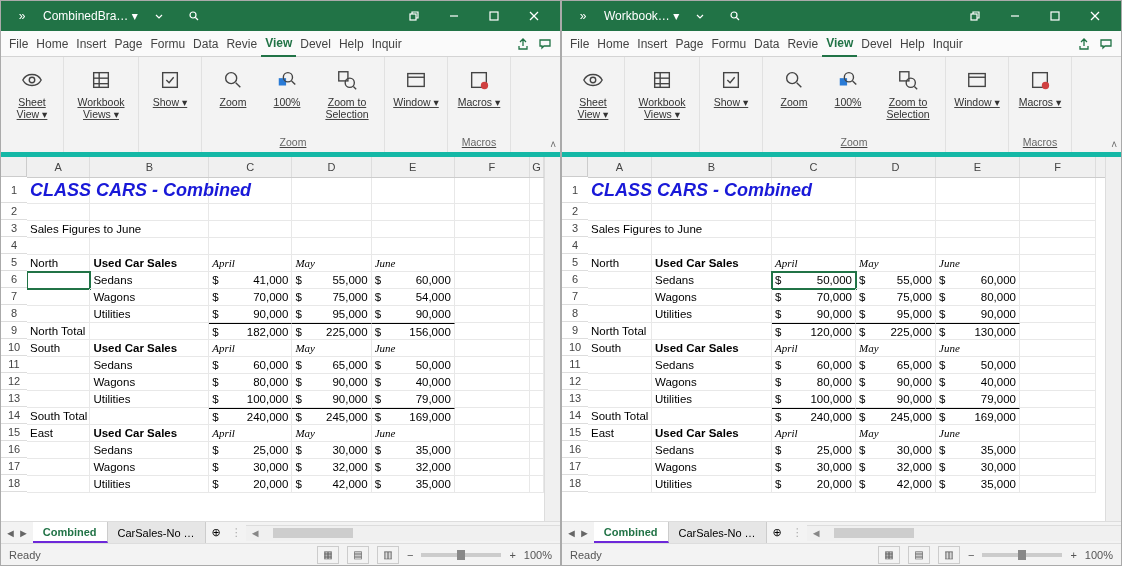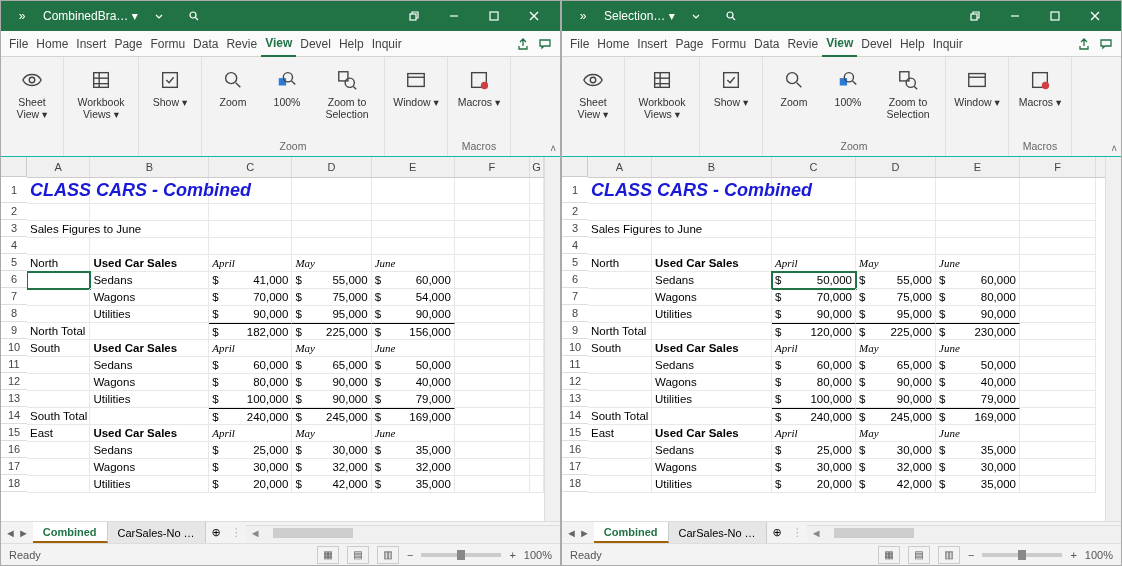--- a/index.html
+++ b/index.html
@@ -6,21 +6,21 @@
 body { display: flex; width: 1122px; height: 566px; background: #fff; overflow: hidden; }
 .excelwin { flex: 1; display: flex; flex-direction: column; border: 1px solid #aaa; background: #fff; min-width: 0; }
 .titlebar { display: flex; align-items: center; height: 30px; background: #217346; color: #fff; padding: 0 6px; font-size: 12px; }
 .titlebar .spacer { flex: 1; }
 .titlebar .title { padding: 0 6px; }
 .tbtn { width: 40px; height: 30px; display: flex; align-items: center; justify-content: center; }
 .tbtn.small { width: 30px; }
 .ribbon-tabs { display: flex; align-items: center; height: 26px; border-bottom: 1px solid #d4d4d4; background: #fafafa; font-size: 12px; color: #444; padding: 0 4px; }
 .rtab { padding: 0 4px; height: 26px; display: flex; align-items: center; cursor: pointer; white-space: nowrap; }
 .rtab.active { color: #217346; border-bottom: 2px solid #217346; font-weight: 600; }
-.ribbon-body { height: 100px; background: #f3f3f3; border-bottom: 1px solid #14b8a6; display: flex; align-items: stretch; font-size: 11px; color: #444; position: relative; }
+.ribbon-body { height: 100px; background: #f3f3f3; border-bottom: 5px solid #14b8a6; display: flex; align-items: stretch; font-size: 11px; color: #444; position: relative; text-decoration: underline; }
 .rgroup { display: flex; flex-direction: column; align-items: center; justify-content: flex-end; padding: 4px 8px 0 8px; border-right: 1px solid #e1e1e1; }
 .rgroup .controls { display: flex; gap: 8px; align-items: flex-start; flex: 1; }
 .rgroup .glabel { font-size: 10.5px; color: #666; padding: 2px 0; height: 18px; }
 .rcontrol { display: flex; flex-direction: column; align-items: center; width: 46px; gap: 2px; padding-top: 4px; }
 .rcontrol.wide { width: 58px; }
 .rcontrol .iconbox { width: 30px; height: 30px; display: flex; align-items: center; justify-content: center; }
 .rcontrol .clabel { font-size: 10.5px; line-height: 1.1; text-align: center; color: #333; }
 .collapse-caret { position: absolute; right: 4px; bottom: 2px; font-size: 10px; color: #666; }
 .sheet-area { flex: 1; display: flex; min-height: 0; background: #fff; }
 .colhdrs { display: flex; border-bottom: 1px solid #ccc; background: #f0f0f0; }
@@ -34,21 +34,21 @@
 .cell.right { justify-content: flex-end; }
 .title-row .cell { font-family: Georgia, serif; font-style: italic; font-weight: bold; color: #1919d8; font-size: 18px; border-bottom: 1px solid #e8e8e8; overflow: visible; }
 .hdr-italic { font-family: "Segoe Script", cursive; font-style: italic; font-size: 11px; }
 .bold { font-weight: bold; }
 .bt { border-top: 1px solid #000 !important; }
 .active-cell { outline: 2px solid #217346; outline-offset: -1px; }
 .dollar { display: flex; justify-content: space-between; width: 100%; }
 .sheet-tabs { display: flex; align-items: center; height: 22px; background: #f3f3f3; border-top: 1px solid #ddd; font-size: 11px; }
 .sheet-tabs .navbtns { display: flex; gap: 2px; padding: 0 4px; color: #666; }
 .sheet-tab { padding: 2px 10px; border-right: 1px solid #ccc; background: #e6e6e6; height: 100%; display: flex; align-items: center; }
-.sheet-tab.active { background: #fff; color: #217346; font-weight: bold; border-bottom: 2px solid #a16207; }
+.sheet-tab.active { background: #fff; color: #217346; font-weight: bold; border-bottom: 2px solid #6d28d9; }
 .statusbar { height: 22px; display: flex; align-items: center; background: #f3f3f3; border-top: 1px solid #ddd; font-size: 11px; color: #555; padding: 0 8px; gap: 8px; }
 .statusbar .spacer { flex: 1; }
 .viewbtn { width: 22px; height: 18px; border: 1px solid #ccc; display: flex; align-items: center; justify-content: center; font-size: 10px; }
 .zoomslider { width: 80px; height: 4px; background: #ccc; position: relative; }
 .zoomslider::after { content: ''; position: absolute; width: 8px; height: 10px; background: #888; left: 50%; top: -3px; transform: translateX(-50%); }
 .hscroll { height: 16px; background: #f0f0f0; border-top: 1px solid #ddd; display: flex; align-items: center; }
 .hscroll .thumb { width: 80px; height: 10px; background: #cdcdcd; margin-left: 8px; }
 .vscroll { width: 16px; background: #f0f0f0; border-left: 1px solid #ddd; }
 svg { display: block; }
 </style>
@@ -621,21 +621,21 @@
     <div class="viewbtn">▥</div>
     <span>−</span>
     <div class="zoomslider"></div>
     <span>+</span>
     <span>100%</span>
   </div>
   </div>
 <div class="excelwin">
     <div class="titlebar">
     <div class="tbtn small">»</div>
-    <div class="title">Selection… ▾</div>
+    <div class="title">Workbook… ▾</div>
     <div class="tbtn small">
         <svg width="12" height="12" viewBox="0 0 12 12" fill="none" stroke="#fff" stroke-width="1.2">
           <path d="M3 5l3 3 3-3"></path>
         </svg>
       </div>
     <div class="tbtn">
         <svg width="12" height="12" viewBox="0 0 12 12" fill="none" stroke="#fff" stroke-width="1.2">
           <circle cx="5" cy="5" r="3"></circle>
           <line x1="7.5" y1="7.5" x2="10" y2="10"></line>
         </svg>
@@ -955,21 +955,21 @@
             </div>
             <div class="cell right bt " style="width:80px">
               <span class="dollar">
                 <span>$</span>
                 <span>225,000</span>
               </span>
             </div>
             <div class="cell right bt " style="width:84px">
               <span class="dollar">
                 <span>$</span>
-                <span>230,000</span>
+                <span>130,000</span>
               </span>
             </div>
             <div class="cell  " style="width:76px"></div>
           </div>
           <div class="row ">
             <div class="cell  " style="width:64px">South</div>
             <div class="cell bold " style="width:120px">Used Car Sales</div>
             <div class="cell hdr-italic " style="width:84px">April</div>
             <div class="cell hdr-italic " style="width:80px">May</div>
             <div class="cell hdr-italic " style="width:84px">June</div>

